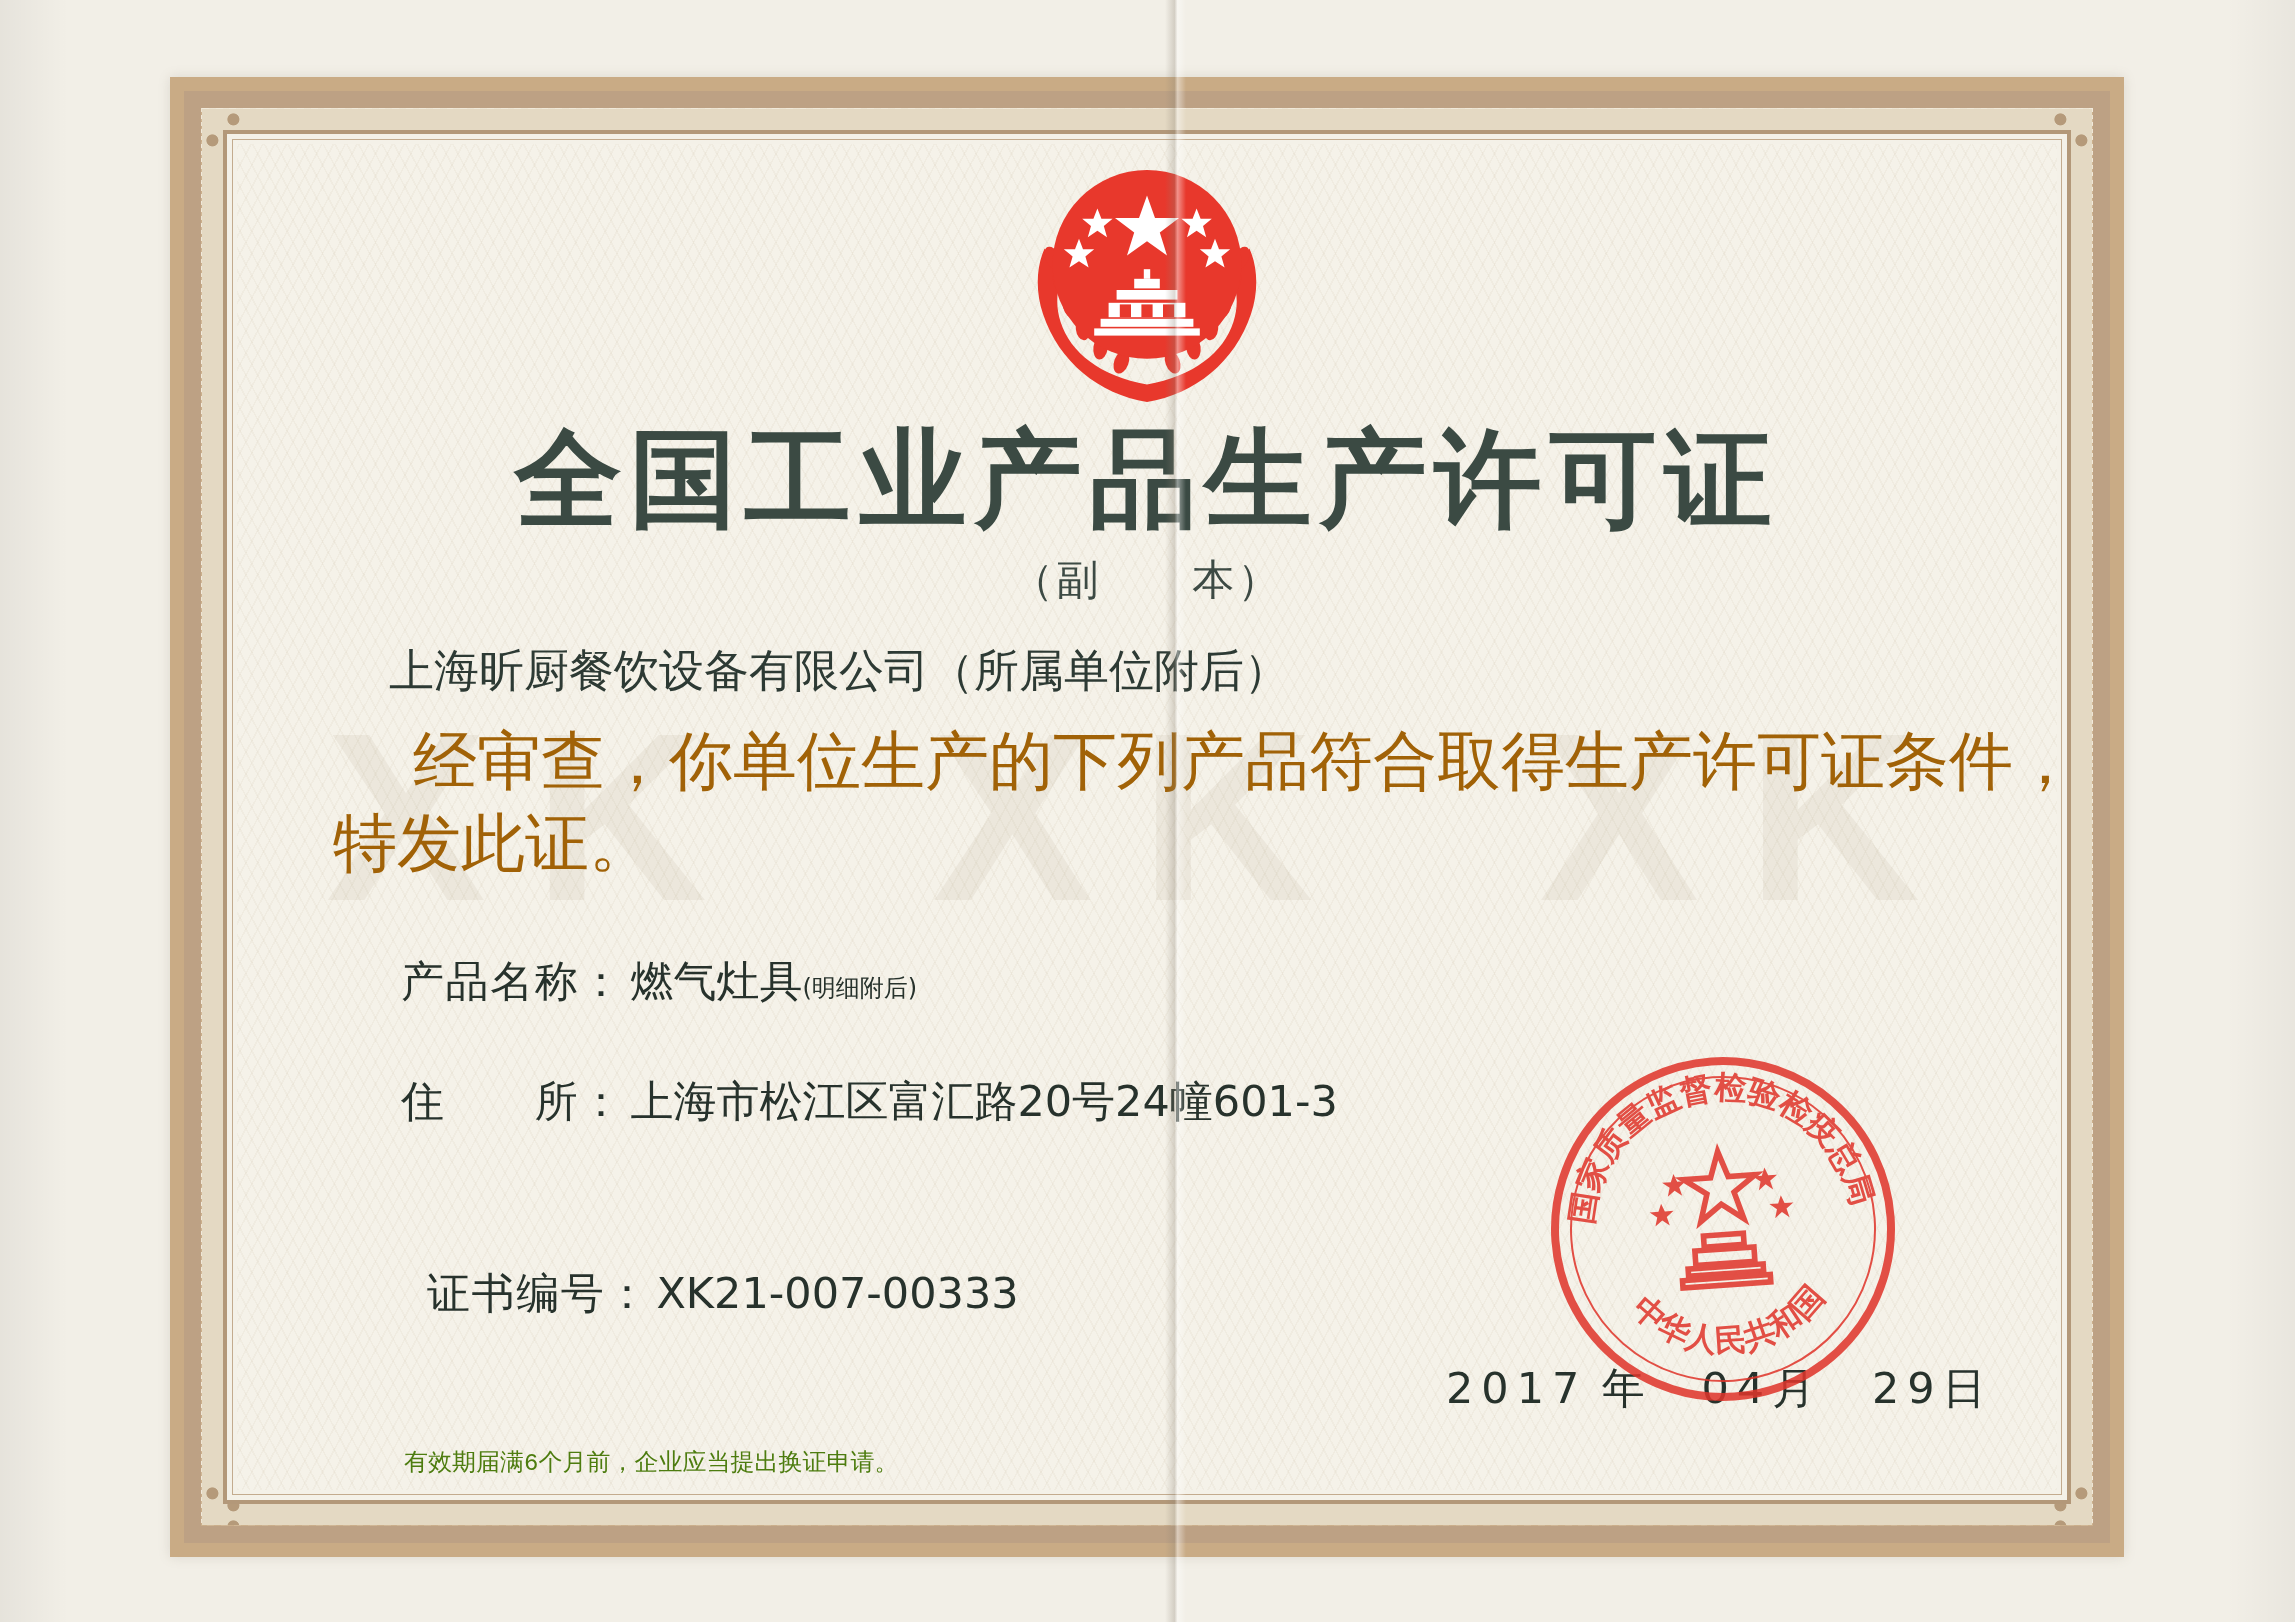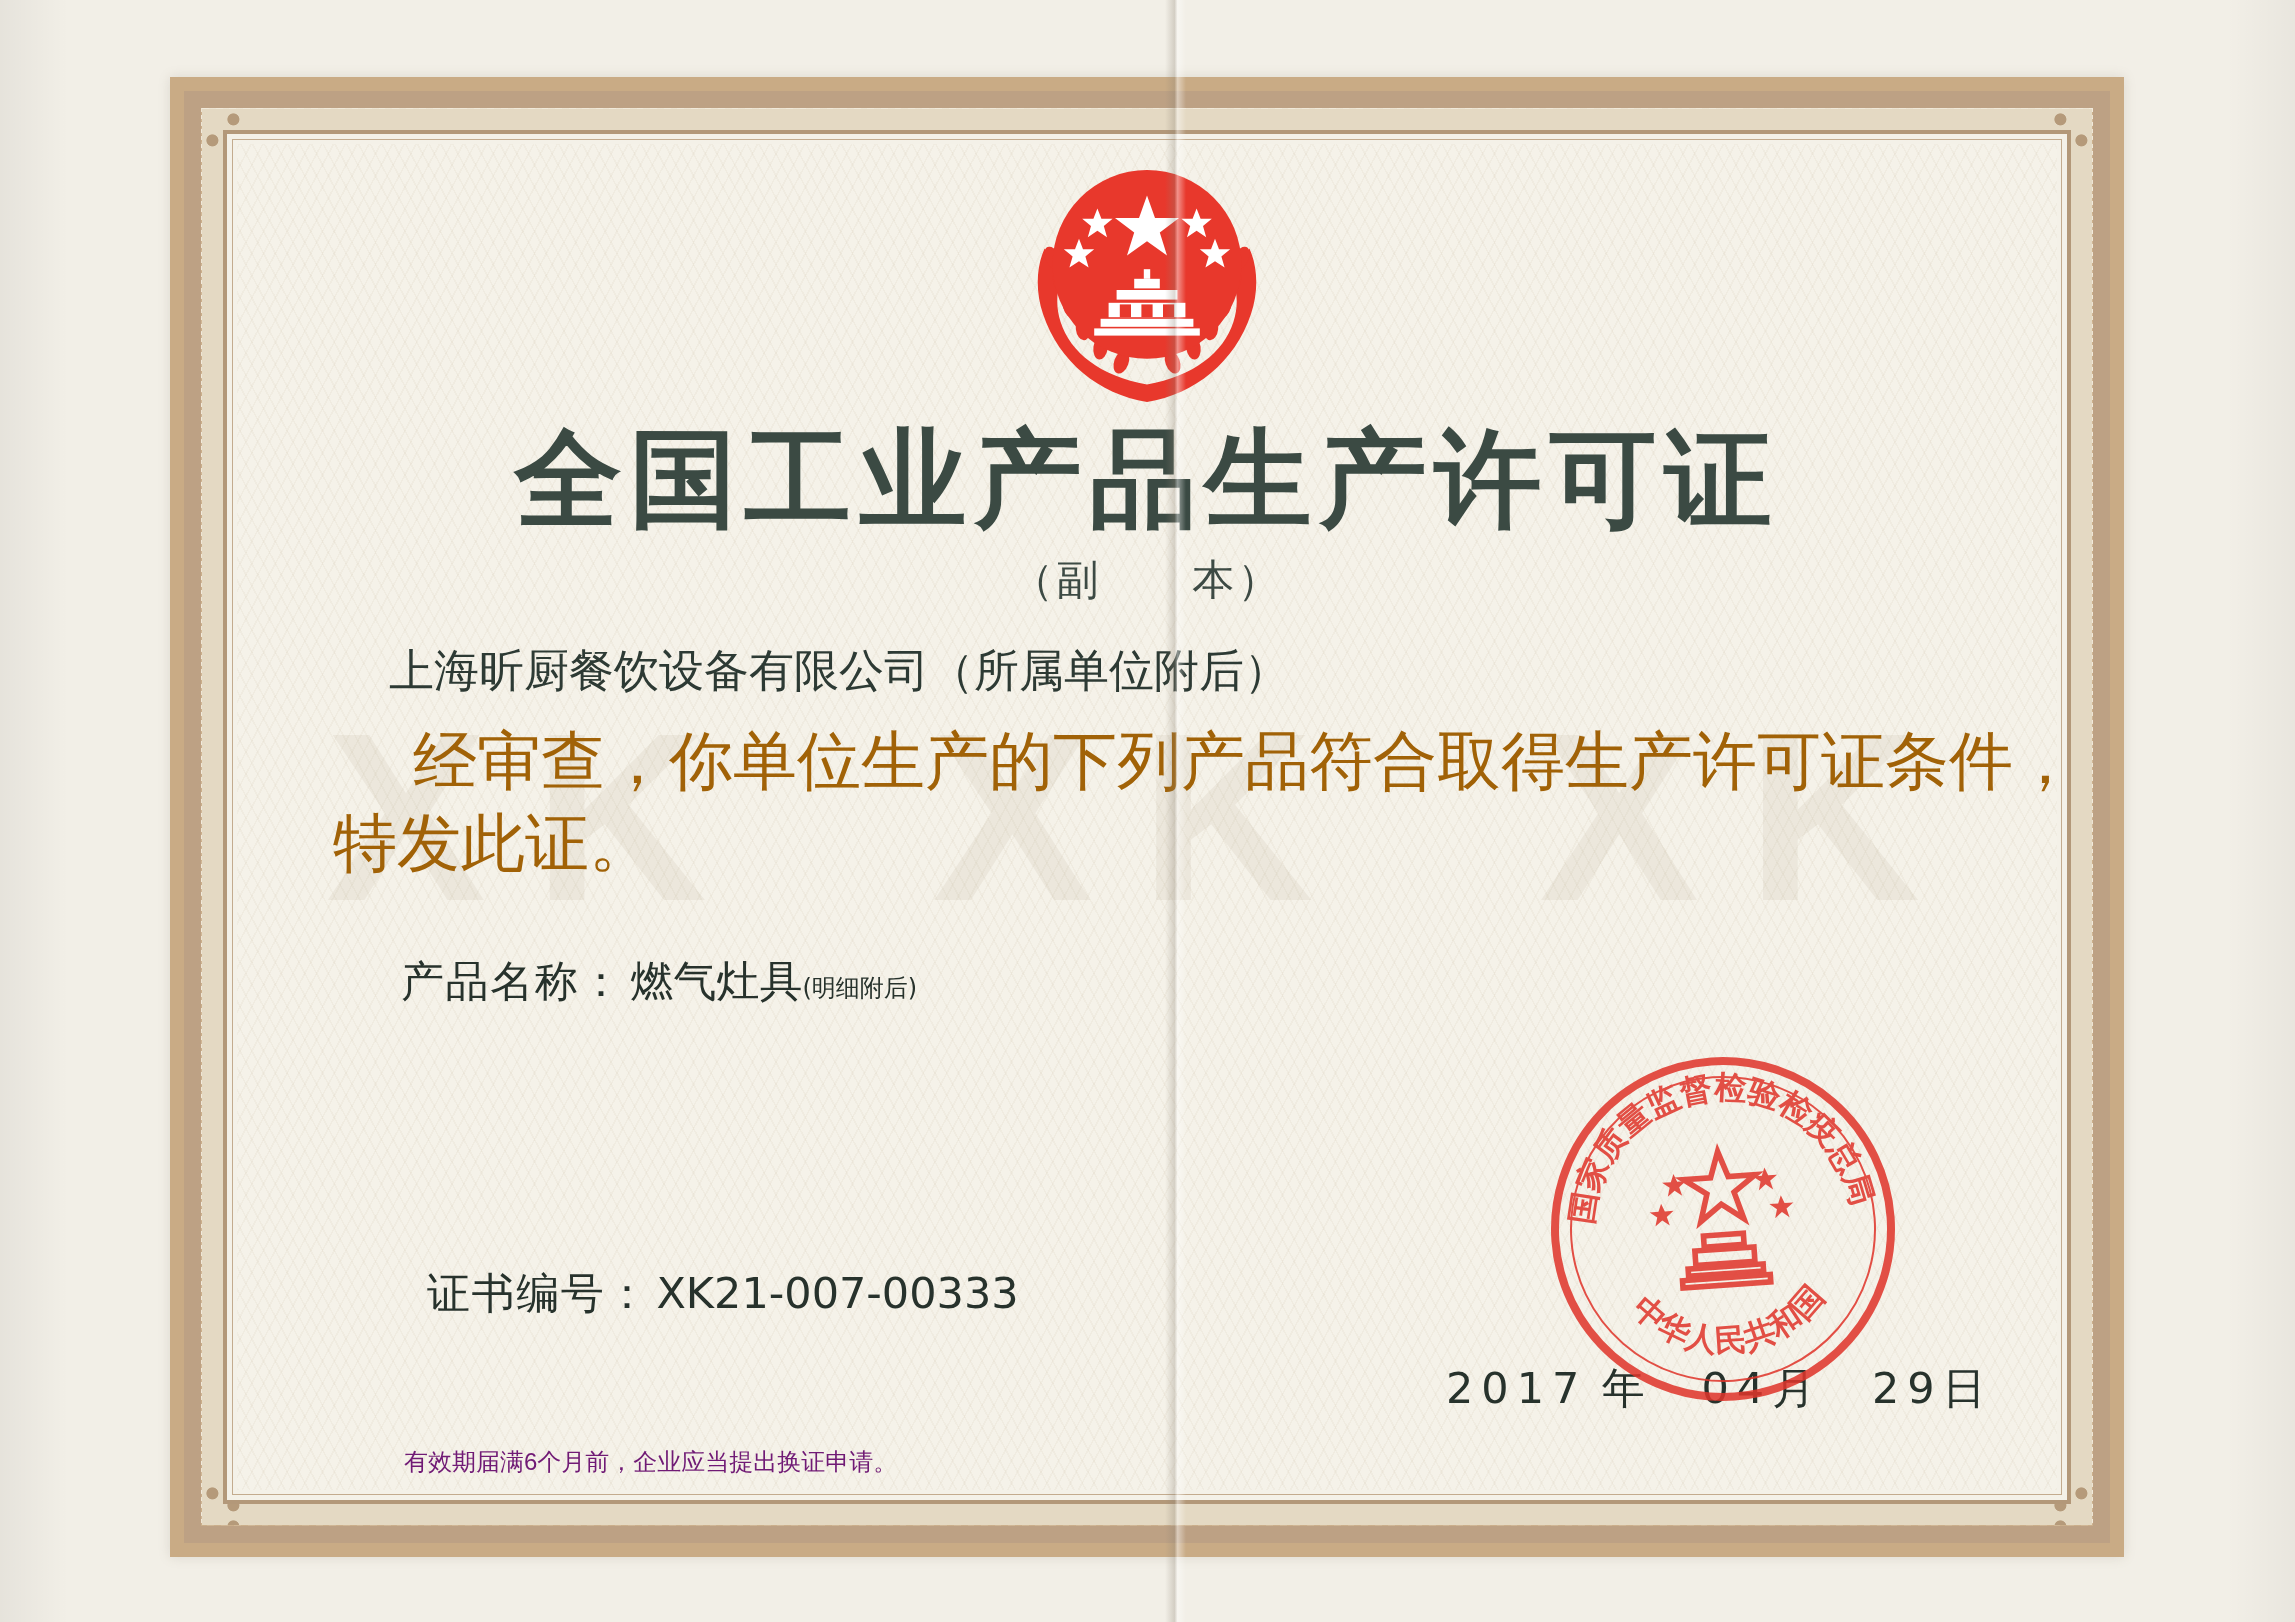--- a/index.html
+++ b/index.html
@@ -211,23 +211,23 @@
     color: #27322c;
     white-space: nowrap;
     letter-spacing: 8px;
   }
   #issue-date .y { margin-right: 14.4px; }
 
   #footnote {
     position: absolute;
     top: 1302px;
     left: 167px;
-    font-family: Liberation Sans, sans-serif;
+    font-family: Liberation Mono, monospace;
     font-size: 24px;
-    color: #701a75;
+    color: #4d7c0f;
     white-space: nowrap;
   }
 
   
   #seal {
     position: absolute;
     left: 1314px;
     top: 913px;
     width: 344px;
     height: 344px;
@@ -349,20 +349,23 @@
       <div id="subtitle">（副　　本）</div>
 
       <div id="company">上海昕厨餐饮设备有限公司（所属单位附后）</div>
 
       <div id="statement">经审查，你单位生产的下列产品符合取得生产许可证条件，特发此证。</div>
 
       <div class="field" id="f-product">
         <span class="label">产品名称：</span><span class="value">燃气灶具</span><span class="small">(明细附后)</span>
       </div>
 
+      <div class="field" id="f-address">
+        <span class="label">住　　所：</span><span class="value">上海市松江区富汇路20号24幢601-3</span>
+      </div>
 
 
       <div class="field" id="f-certno">
         <span class="label">证书编号：</span><span class="value">XK21-007-00333</span>
       </div>
 
 
       <div id="issue-date">
         <span class="y">2017</span><span>年</span>
         <span style="margin-left:27px;">04</span><span>月</span>

